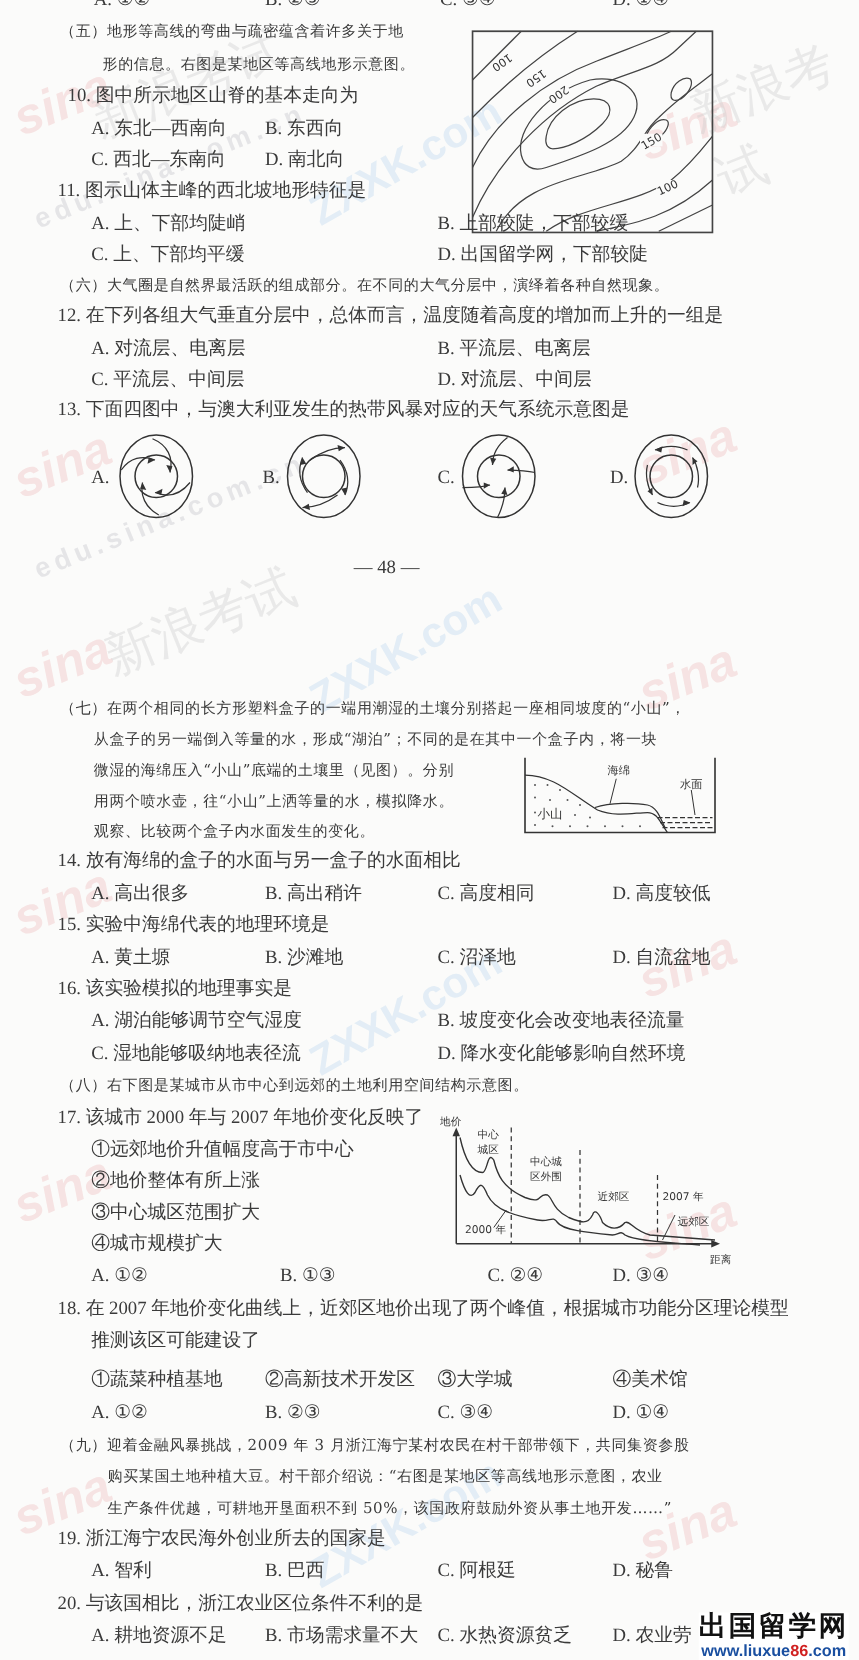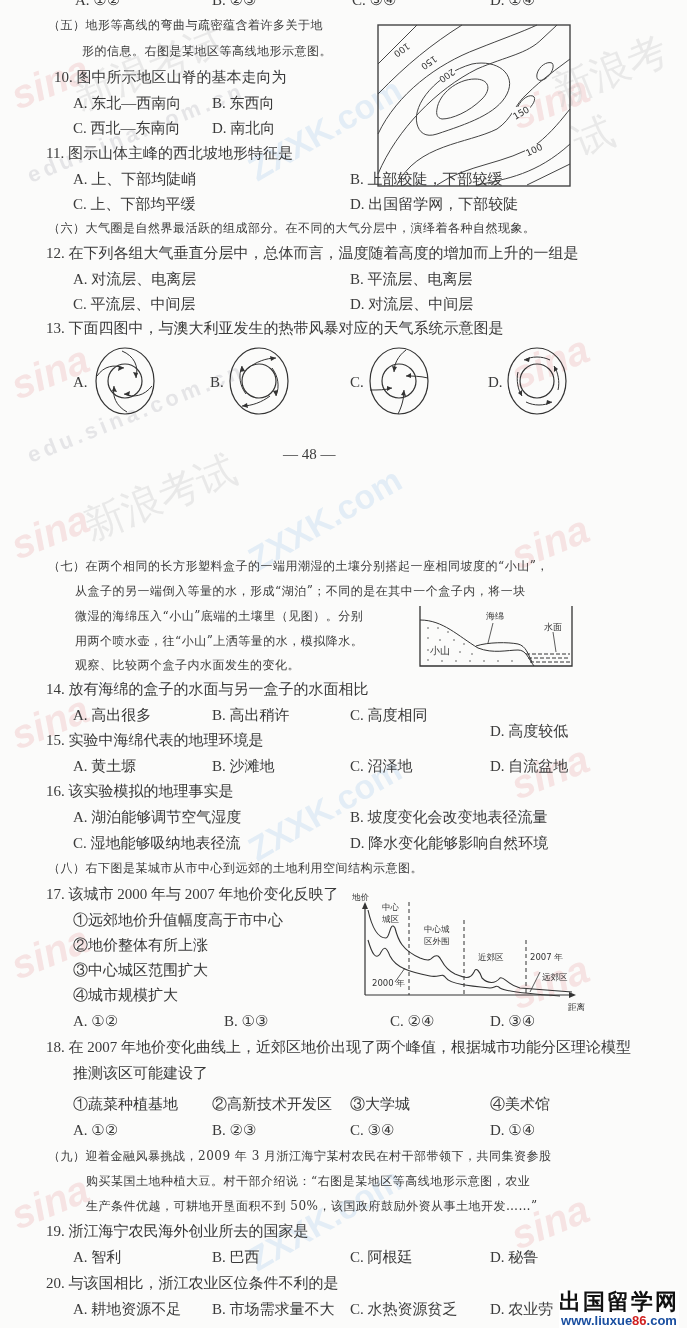--- a/index.html
+++ b/index.html
@@ -229,21 +229,21 @@
     <text x="68" y="13" font-size="9" fill="#333">海绵</text>
     <text x="126" y="24" font-size="9" fill="#333">水面</text>
     <text x="12" y="48" font-size="10" fill="#333">小山</text>
   </svg>
 </div>
 
 <div class="line q" style="left:46px;top:680px;">14.  放有海绵的盒子的水面与另一盒子的水面相比</div>
 <div class="opt" style="left:73px;top:706px;">A.  高出很多</div>
 <div class="opt" style="left:212px;top:706px;">B.  高出稍许</div>
 <div class="opt" style="left:350px;top:706px;">C.  高度相同</div>
-<div class="opt" style="left:490px;top:706px;margin-top:16px;">D.  高度较低</div>
+<div class="opt" style="left:490px;top:706px;">D.  高度较低</div>
 
 <div class="line q" style="left:46px;top:731px;">15.  实验中海绵代表的地理环境是</div>
 <div class="opt" style="left:73px;top:757px;">A.  黄土塬</div>
 <div class="opt" style="left:212px;top:757px;">B.  沙滩地</div>
 <div class="opt" style="left:350px;top:757px;">C.  沼泽地</div>
 <div class="opt" style="left:490px;top:757px;">D.  自流盆地</div>
 
 <div class="line q" style="left:46px;top:782px;">16.  该实验模拟的地理事实是</div>
 <div class="opt" style="left:73px;top:808px;">A.  湖泊能够调节空气湿度</div>
 <div class="opt" style="left:350px;top:808px;">B.  坡度变化会改变地表径流量</div>

